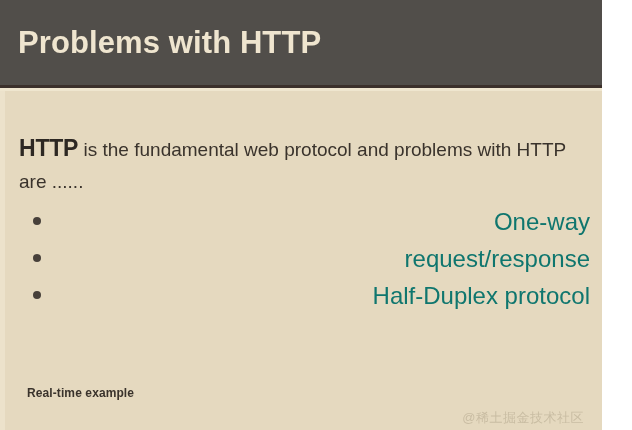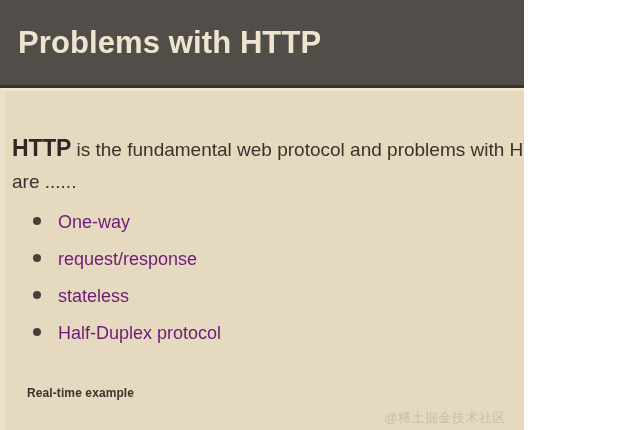--- a/index.html
+++ b/index.html
@@ -5,21 +5,21 @@
   html, body {
     margin: 0;
     padding: 0;
     background: #ffffff;
   }
   body {
     font-family: "Liberation Sans", sans-serif;
   }
   #slide {
     position: relative;
-    width: 524px;
+    width: 602px;
     height: 430px;
     overflow: hidden;
     background: #e5d9bf;
   }
   
   .header-band {
     position: absolute;
     left: 0;
     top: 0;
     width: 632px;
@@ -73,21 +73,21 @@
     position: absolute;
     left: 627px;
     top: 91px;
     width: 5px;
     height: 339px;
     background: #ece2cb;
   }
   
   .intro {
     position: absolute;
-    left: 12px;
+    left: 19px;
     top: 113px;
     width: 575px;
     font-size: 19px;
     line-height: 32px;
     color: #3a332c;
   }
   .intro .strong {
     font-size: 23px;
     font-weight: bold;
     color: #2d2823;
@@ -100,23 +100,24 @@
     top: 209px;
     width: 560px;
     list-style: none;
     margin: 0;
     padding: 0;
   }
   .bullets li {
     position: relative;
     height: 37px;
     padding-left: 28px;
-    font-size: 18px;
+    font-size: 24px;
     line-height: 26px;
-    color: #701a75;
+    color: #0f766e;
+    text-align: right;
   }
   .bullets li .dot {
     position: absolute;
     left: 3px;
     top: 8px;
     width: 8px;
     height: 8px;
     border-radius: 50%;
     background: #47403a;
   }
@@ -165,24 +166,20 @@
     <li>
       <span class="dot"></span>
       <span class="txt">One-way</span>
     </li>
     <li>
       <span class="dot"></span>
       <span class="txt">request/response</span>
     </li>
     <li>
       <span class="dot"></span>
-      <span class="txt">stateless</span>
-    </li>
-    <li>
-      <span class="dot"></span>
       <span class="txt">Half-Duplex protocol</span>
     </li>
   </ul>
 
   <div class="footnote">Real-time example</div>
 
   <div class="watermark">@稀土掘金技术社区</div>
 
 </div>
 

